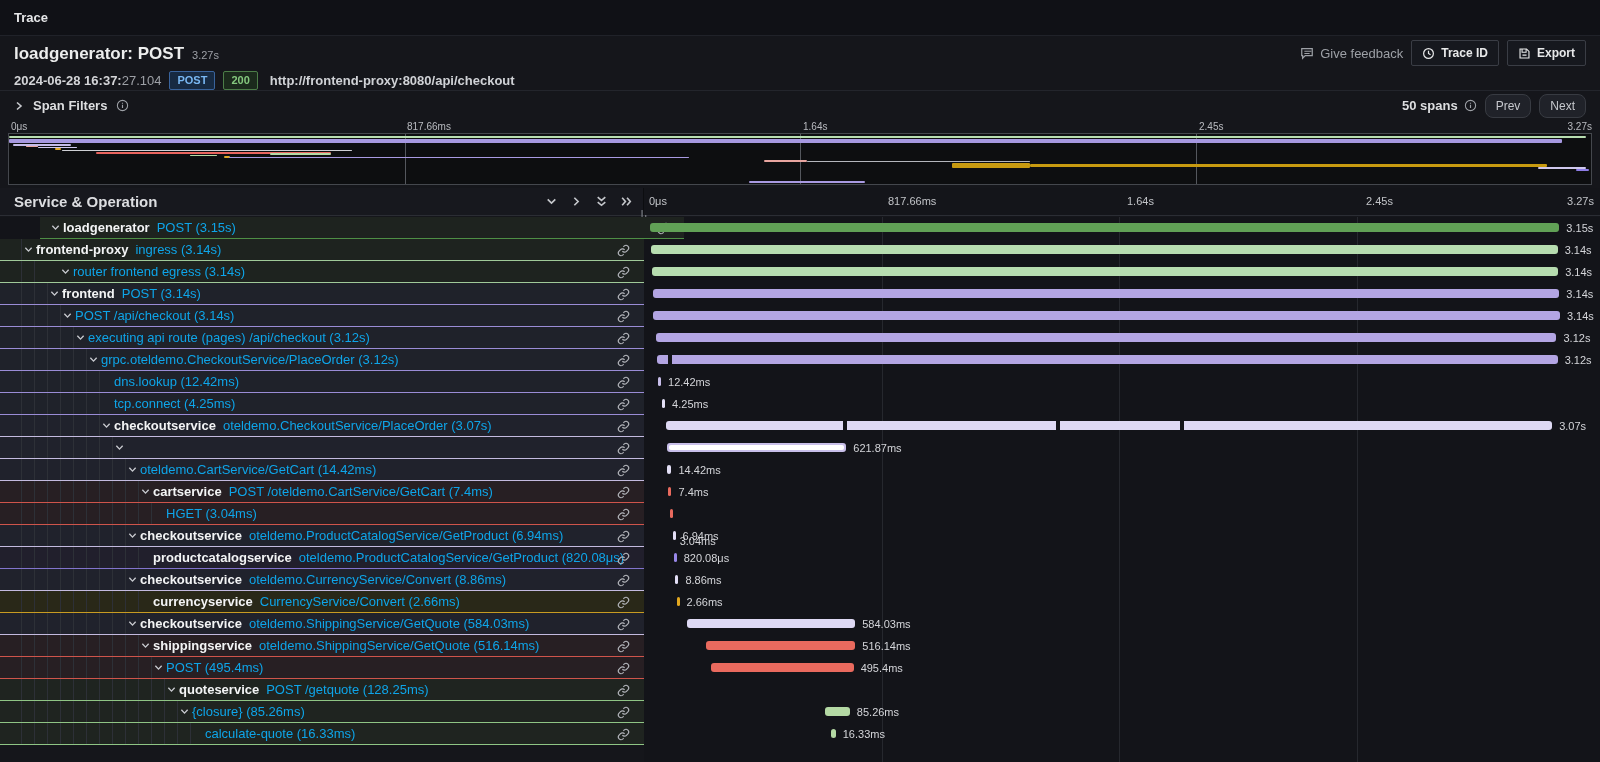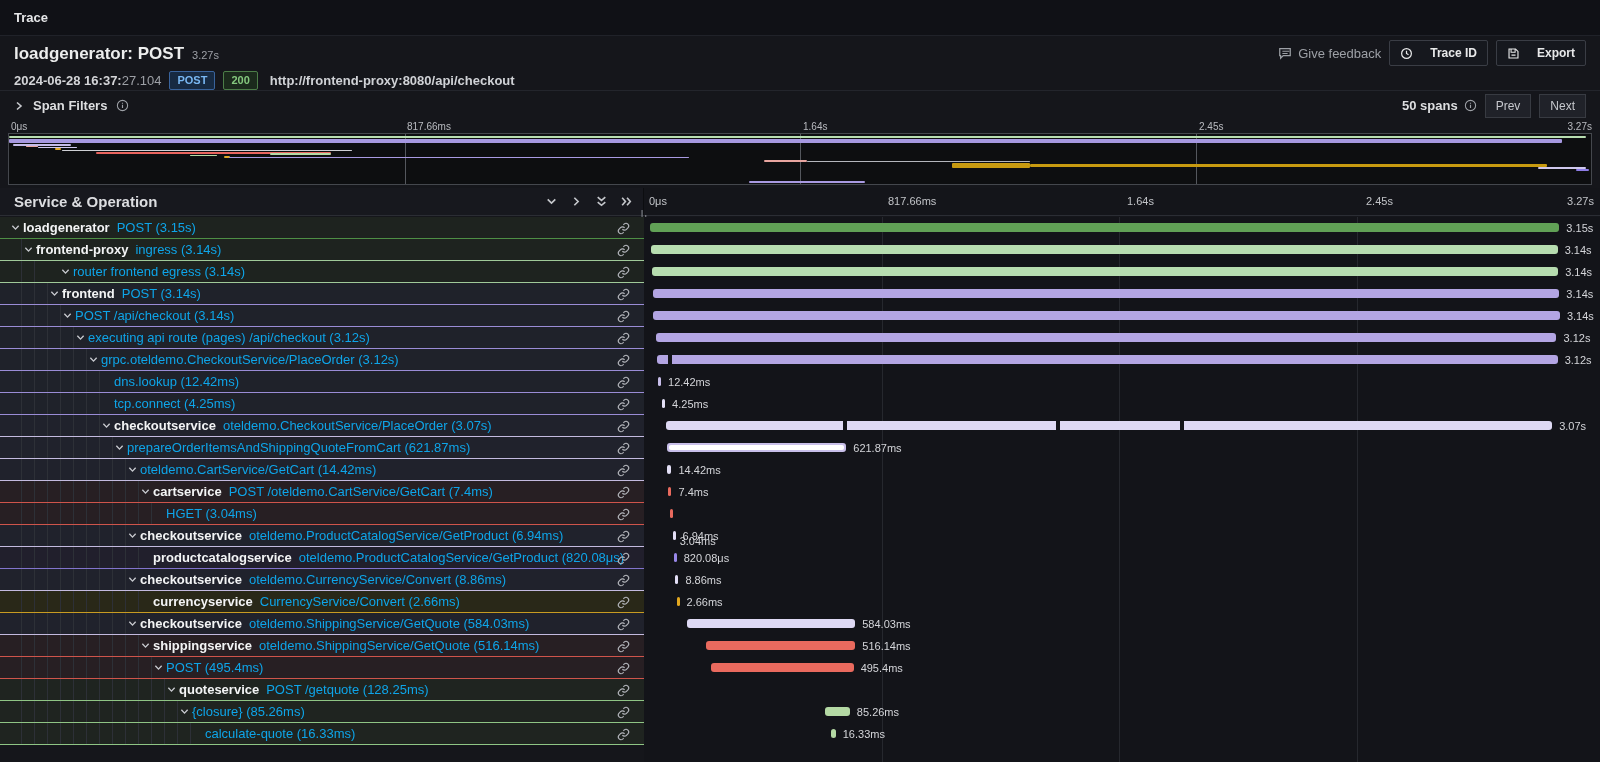--- a/index.html
+++ b/index.html
@@ -19,32 +19,32 @@
   .trace-duration { font-size:11px; color:#9da0a6; }
   .meta-row { display:flex; align-items:center; gap:8px; margin-top:7px; }
   .timestamp { font-size:13px; color:#d4d5d8; font-weight:bold; }
   .timestamp .frac { color:#9da0a6; font-weight:normal; }
   .badge { font-size:11px; font-weight:bold; padding:2px 7px; border-radius:2px; line-height:1.2; }
   .badge.method { color:#79b7f2; background:#172a42; border:1px solid #39639c; }
   .badge.status { color:#85c87e; background:#1b2a1c; border:1px solid #4c7d48; }
   .url { font-size:13px; color:#d0d2d6; font-weight:bold; margin-left:4px; }
   .header-actions { position:absolute; right:14px; top:4px; display:flex; align-items:center; gap:8px; }
   .feedback { display:flex; align-items:center; gap:6px; color:#9da0a6; font-size:13px; cursor:pointer; }
-  .hbtn { display:flex; align-items:center; gap:17px; background:#16181e; border:1px solid #3a3d45;
+  .hbtn { display:flex; align-items:center; gap:6px; background:#16181e; border:1px solid #3a3d45;
           border-radius:2px; color:#e8e9ea; font-size:12px; font-weight:bold; padding:5px 10px; cursor:pointer; }
   .icon svg { display:block; }
 
   
   .filterbar { position:absolute; top:90px; left:0; right:0; height:30px; border-top:1px solid #23252c;
                display:flex; align-items:center; padding:0 14px; }
   .filters-left { display:flex; align-items:center; gap:9px; cursor:pointer; }
   .filters-label { font-size:13px; font-weight:bold; color:#dddee0; }
   .filters-right { margin-left:auto; display:flex; align-items:center; gap:8px; }
   .spans-count { font-size:13px; font-weight:bold; color:#dddee0; display:flex; align-items:center; gap:6px; }
-  .pbtn { background:#202229; border:1px solid #383b42; border-radius:0; color:#c6c8cd;
+  .pbtn { background:#202229; border:1px solid #383b42; border-radius:8px; color:#c6c8cd;
           font-size:12px; padding:4px 10px; cursor:pointer; }
 
   
   .minimap { position:absolute; top:120px; left:0; right:0; height:68px; }
   .mini-ticks { position:relative; height:13px; font-size:10px; color:#b9bbc0; }
   .mini-ticks span { position:absolute; top:1px; }
   .mini-map { position:absolute; top:13px; left:8px; right:8px; bottom:3px; background:#0d0e10;
               border:1px solid #44474d; }
   .mini-grid { position:absolute; top:0; bottom:0; width:1px; background:#54575d; }
   .mini-seg { position:absolute; border-radius:1px; }
@@ -228,21 +228,21 @@
         <span class="tl-tick" style="left: 75%; margin-left: 5px;">2.45s</span>
         <span class="tl-tick" style="right: 6px;">3.27s</span>
       </div>
   </div>
 
   <div class="rows" id="rows">
       <div class="grid-v" style="left: 881.5px;"></div>
       <div class="grid-v" style="left: 1119px;"></div>
       <div class="grid-v" style="left: 1356.5px;"></div>
       <div class="row" style="top: 0px;">
-        <div class="row-left" style="background: rgb(30, 35, 31); border-bottom: 1px solid rgb(78, 143, 69);">
+        <div class="row-left" style="background: rgb(30, 35, 31); border-bottom: 1px solid rgb(78, 143, 69); margin-left: 40px;">
           <div class="guides"></div>
           <div style="width: 8px; flex: 0 0 auto;"></div>
           <div class="chev-slot">
             <svg width="9" height="9" viewBox="0 0 10 10">
               <path d="M1.5 3 5 6.8 8.5 3" fill="none" stroke="#c8cacf" stroke-width="1.5"></path>
             </svg>
           </div>
           <span class="svc-name">loadgenerator</span>
           <span class="op-name">POST (3.15s)</span>
           <span class="row-link"><svg width="13" height="13" viewBox="0 0 24 24" fill="none" stroke="#b2b4ba" stroke-width="2.2">
@@ -498,21 +498,20 @@
             <div class="guide" style="left: 86px;"></div>
             <div class="guide" style="left: 99px;"></div>
             <div class="guide" style="left: 112px;"></div>
           </div>
           <div style="width: 112px; flex: 0 0 auto;"></div>
           <div class="chev-slot">
             <svg width="9" height="9" viewBox="0 0 10 10">
               <path d="M1.5 3 5 6.8 8.5 3" fill="none" stroke="#c8cacf" stroke-width="1.5"></path>
             </svg>
           </div>
-          <span class="op-name">prepareOrderItemsAndShippingQuoteFromCart (621.87ms)</span>
           <span class="row-link"><svg width="13" height="13" viewBox="0 0 24 24" fill="none" stroke="#b2b4ba" stroke-width="2.2">
               <path d="M10 13a5 5 0 0 0 7.5.5l3-3a5 5 0 0 0-7-7l-1.7 1.7"></path>
               <path d="M14 11a5 5 0 0 0-7.5-.5l-3 3a5 5 0 0 0 7 7l1.7-1.7"></path>
             </svg></span>
         </div>
         <div class="row-right">
           <div class="bar" style="left: 22.7437px; width: 179.525px; background: rgb(200, 191, 233);">
             <div class="inner"></div>
           </div>
           <span class="bar-label" style="left: 209.268px;">621.87ms</span>

